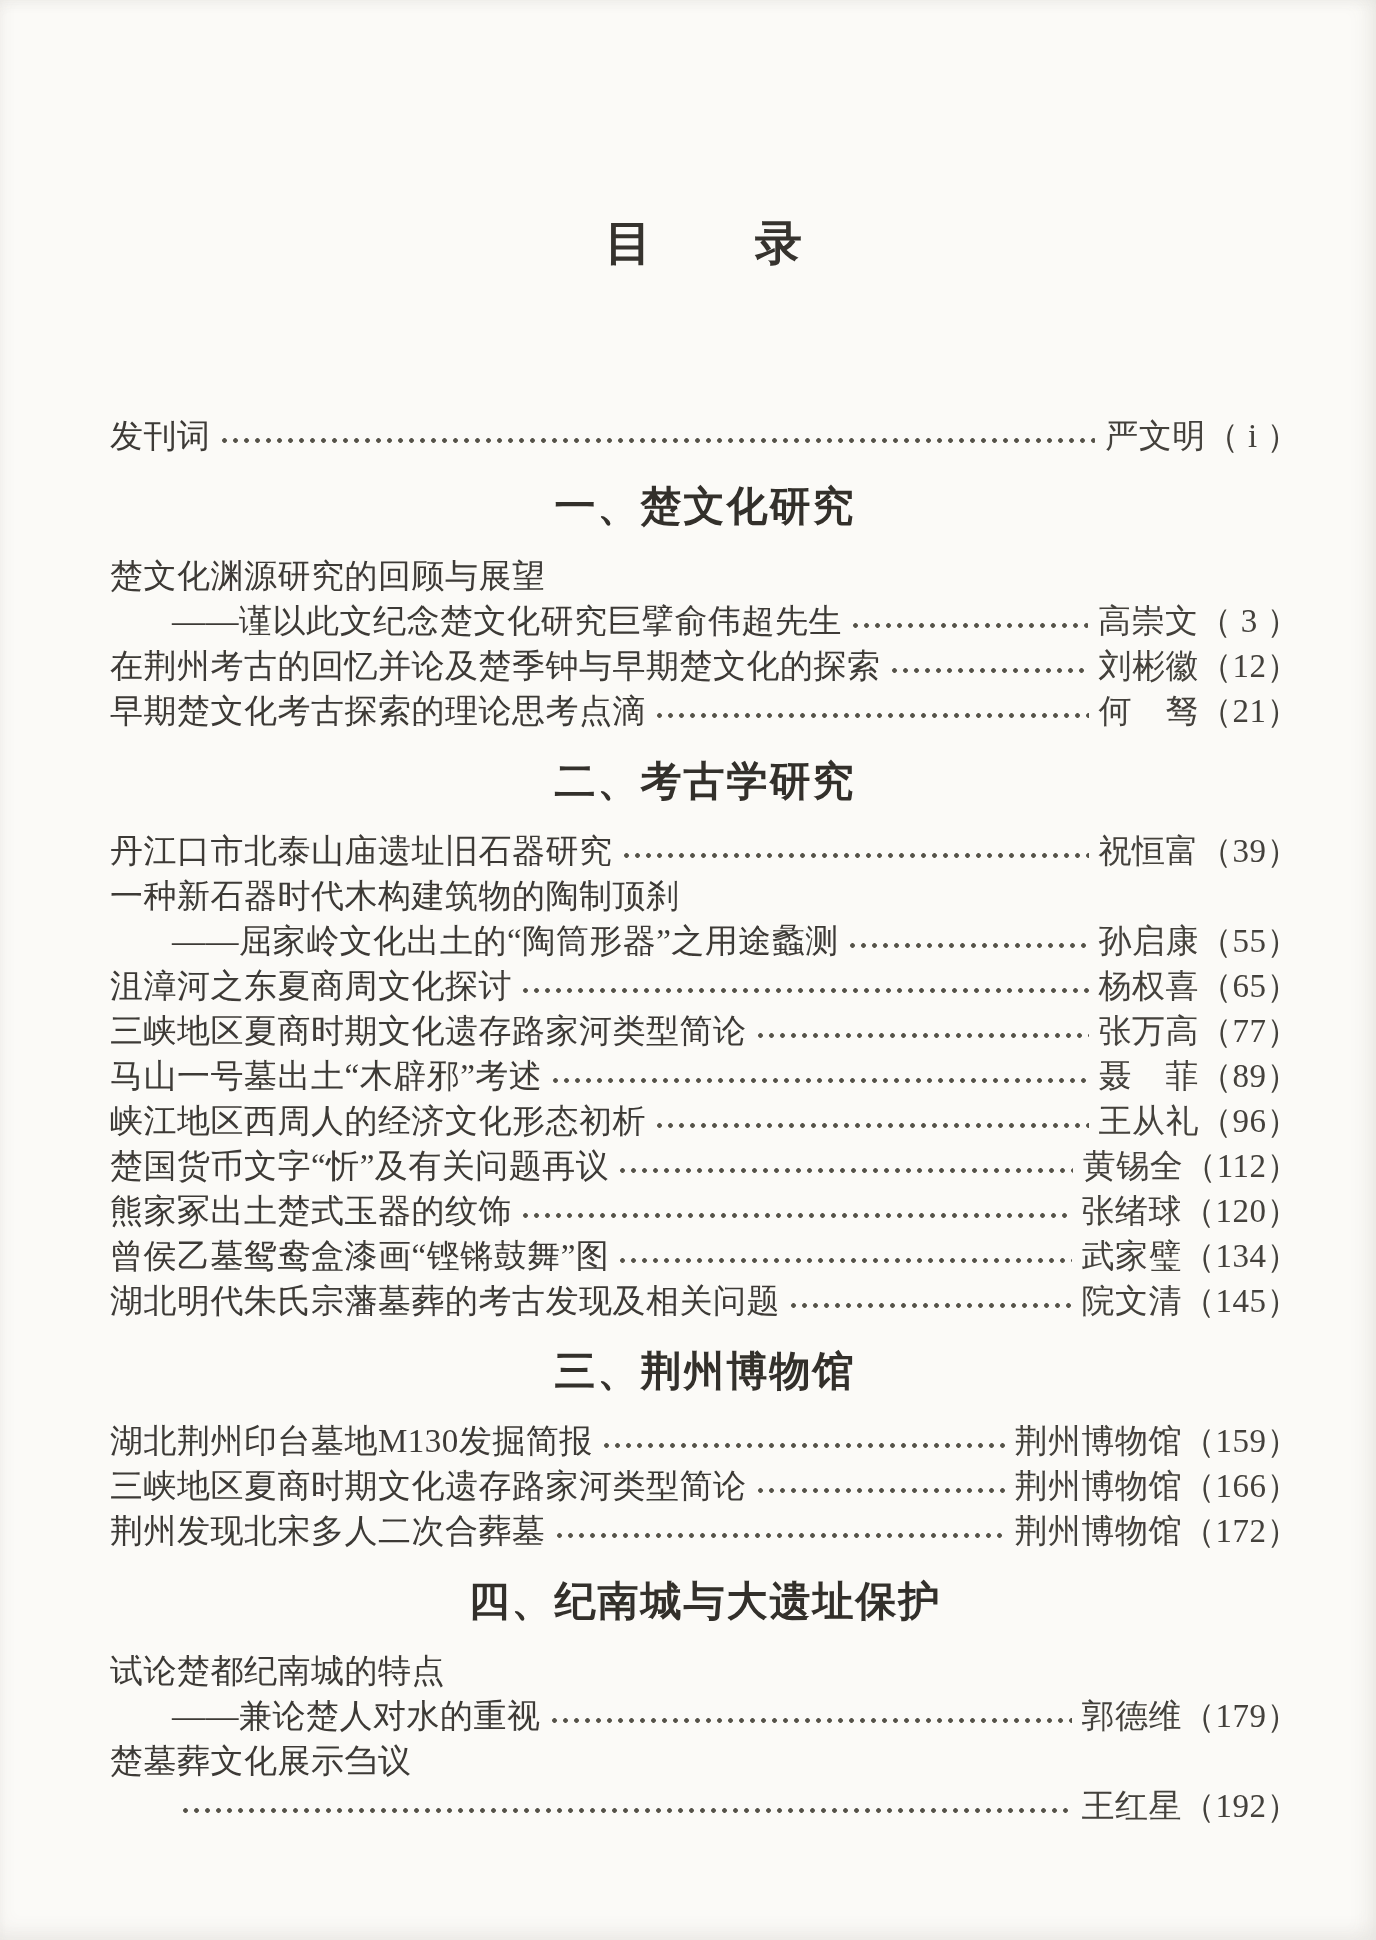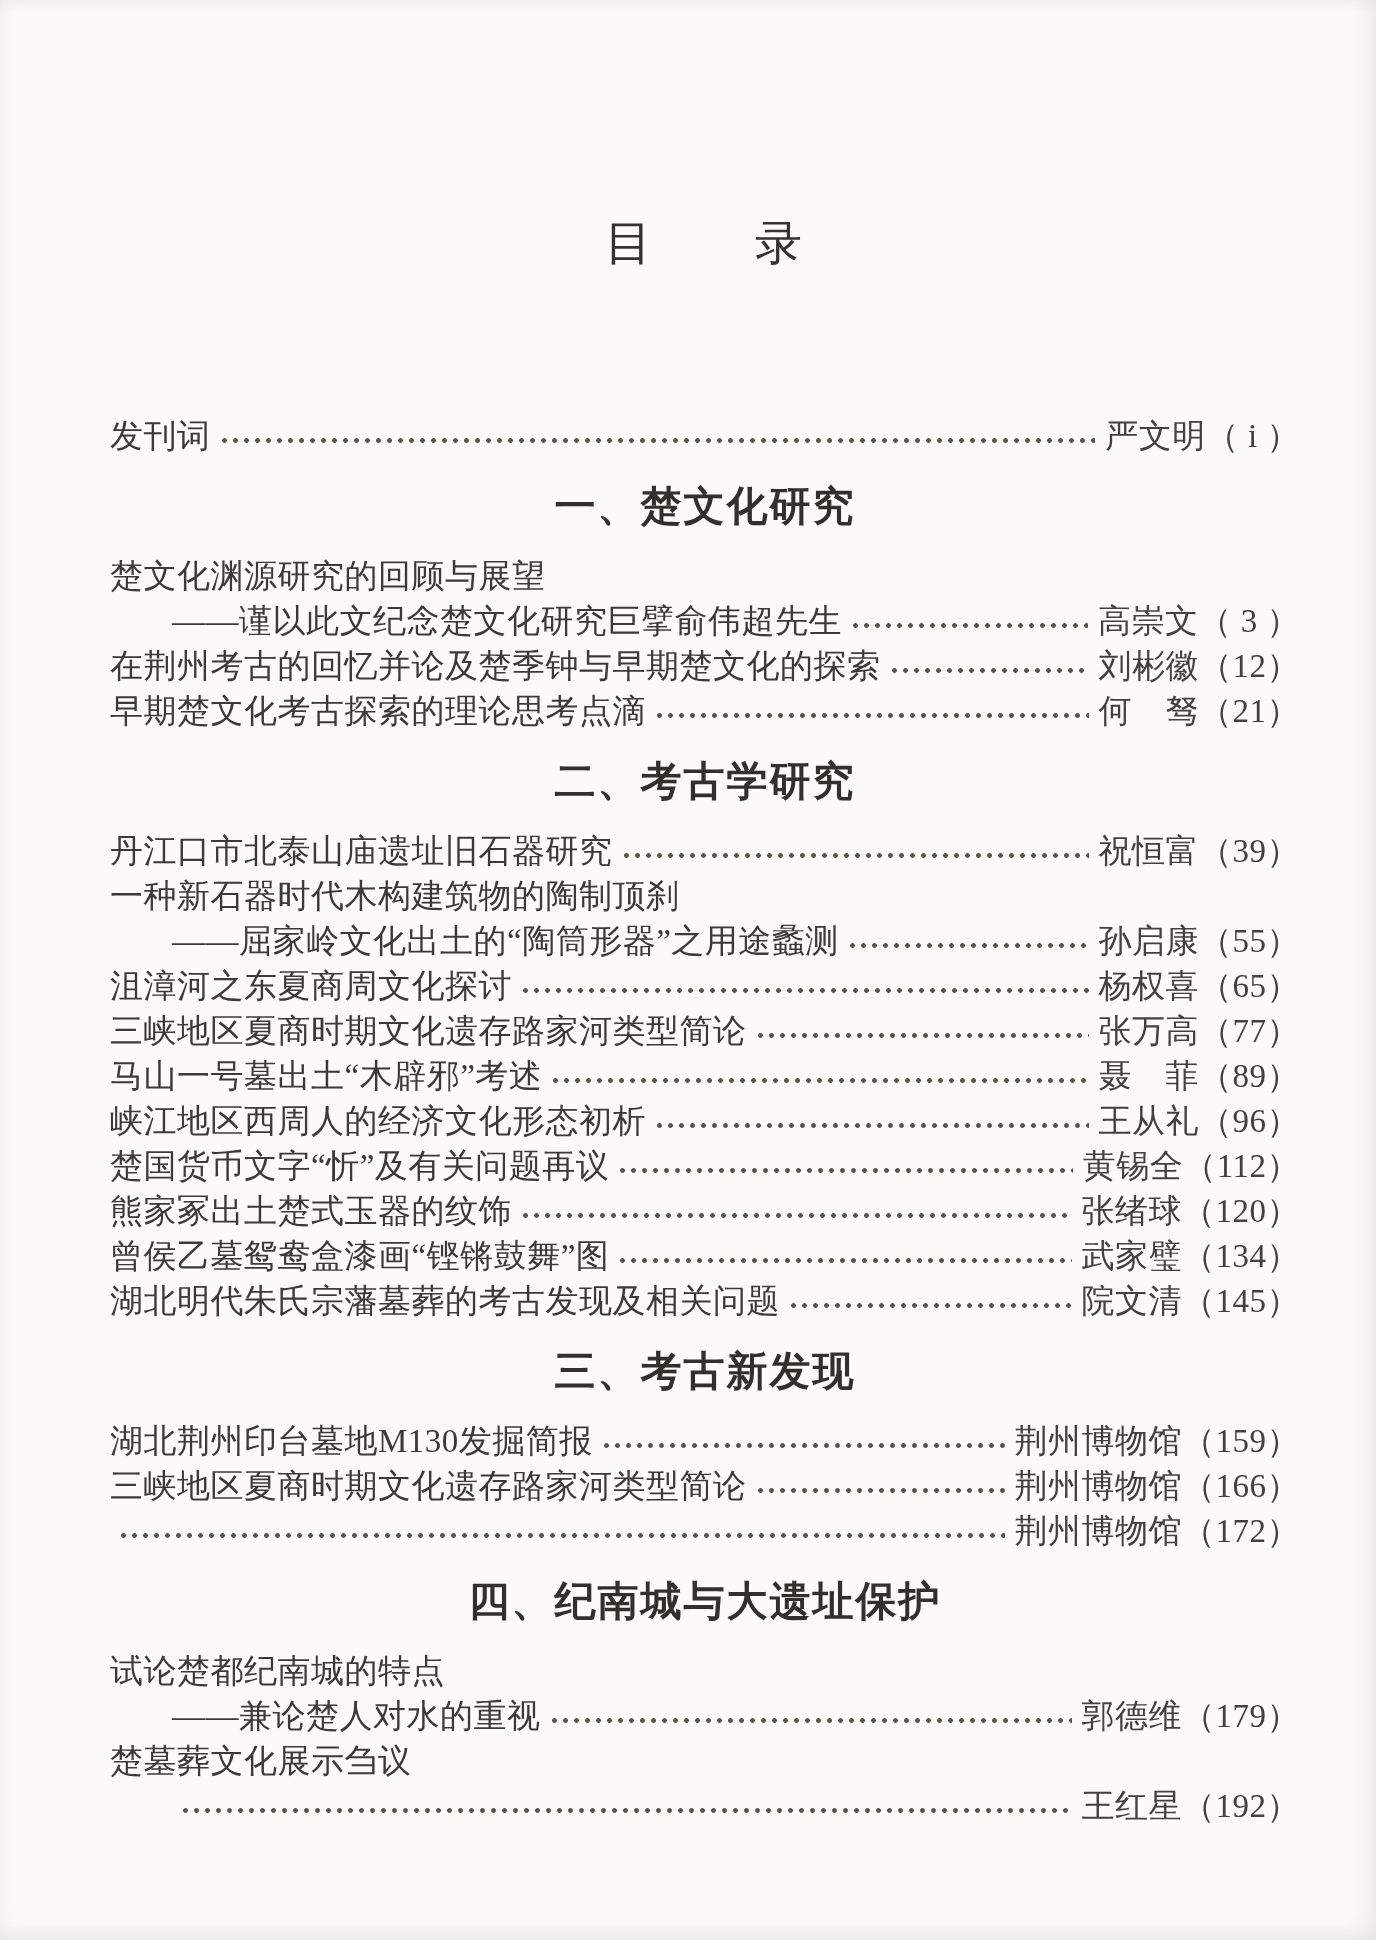--- a/index.html
+++ b/index.html
@@ -26,21 +26,21 @@
     position: absolute;
     inset: 0;
     box-sizing: border-box;
     padding: 212px 76px 0 110px;
   }
   .doc-title {
     margin: 0 0 140px 0;
     text-align: center;
     font-size: 47px;
     line-height: 62px;
-    font-weight: 400;
+    font-weight: 700;
     letter-spacing: 3px;
     color: #36332e;
   }
   .row {
     display: flex;
     line-height: 45px;
     height: 45px;
     font-size: 33px;
     white-space: nowrap;
   }
@@ -150,32 +150,33 @@
       <div class="row">
         <span class="title">曾侯乙墓鸳鸯盒漆画“铿锵鼓舞”图</span>
         <span class="leader"></span>
         <span class="byline">武家璧（134）</span>
       </div>
       <div class="row">
         <span class="title">湖北明代朱氏宗藩墓葬的考古发现及相关问题</span>
         <span class="leader"></span>
         <span class="byline">院文清（145）</span>
       </div>
-      <div class="section">三、考古新发现</div>
+      <div class="section">三、荆州博物馆</div>
       <div class="row">
         <span class="title">湖北荆州印台墓地M130发掘简报</span>
         <span class="leader"></span>
         <span class="byline">荆州博物馆（159）</span>
       </div>
       <div class="row">
         <span class="title">三峡地区夏商时期文化遗存路家河类型简论</span>
         <span class="leader"></span>
         <span class="byline">荆州博物馆（166）</span>
       </div>
       <div class="row">
+        <span class="title">荆州发现北宋多人二次合葬墓</span>
         <span class="leader"></span>
         <span class="byline">荆州博物馆（172）</span>
       </div>
       <div class="section">四、纪南城与大遗址保护</div>
       <div class="row">
         <span class="title">试论楚都纪南城的特点</span>
       </div>
       <div class="row indent">
         <span class="title">——兼论楚人对水的重视</span>
         <span class="leader"></span>

